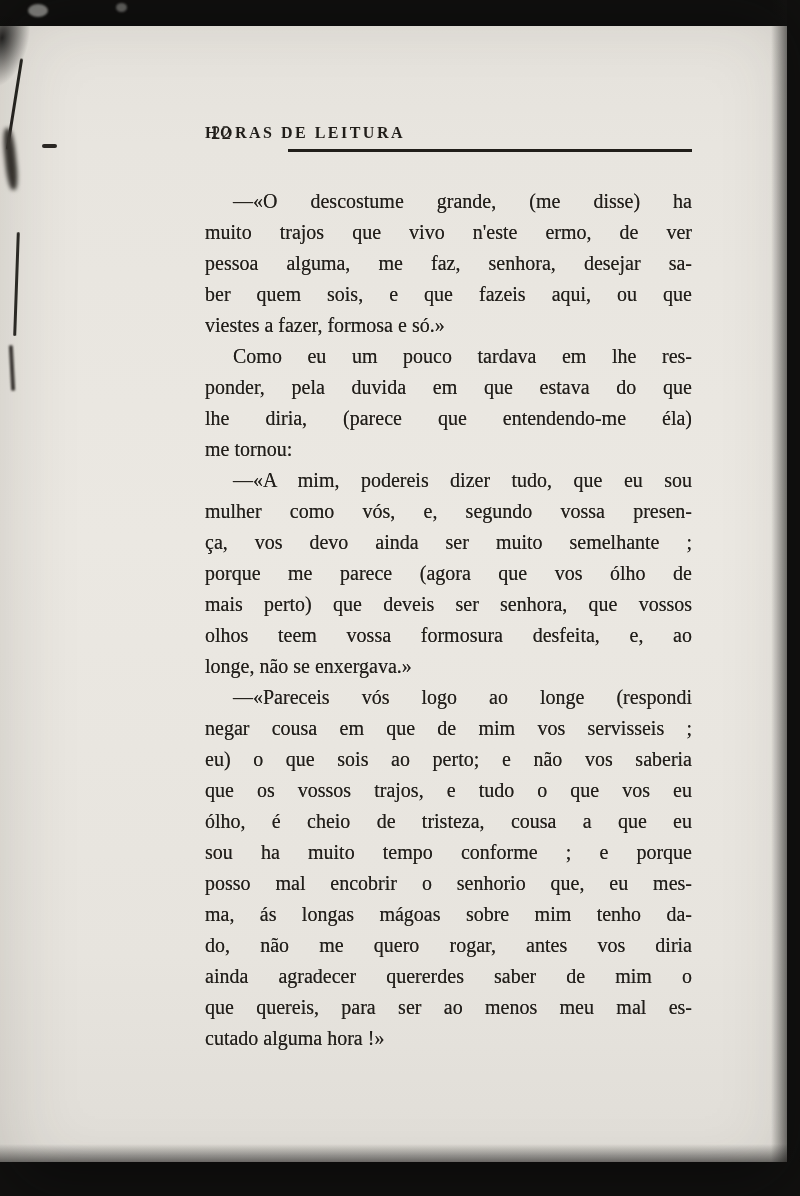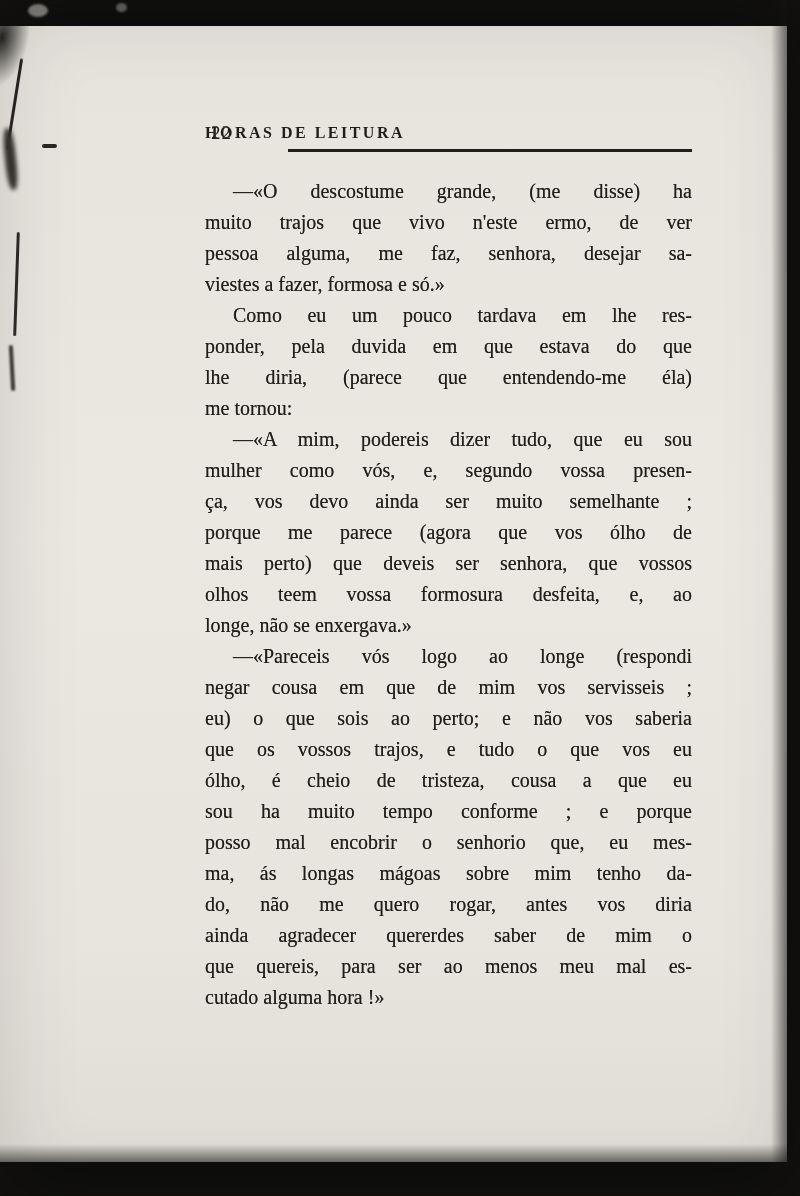--- a/index.html
+++ b/index.html
@@ -54,21 +54,21 @@
     text-align:left;
     font-size:16px;font-weight:bold;letter-spacing:2.5px;
   }
   .header-rule{
     margin-left:83px;
     height:3px;
     background:var(--ink);
     margin-top:3px;
   }
   .body-text{
-    margin-top:24px;
+    margin-top:34px;
     font-size:20px;
     line-height:31px;
     text-shadow:0 0 .5px rgba(33,30,26,.7);
   }
   .line{
     text-align:justify;
     text-align-last:justify;
     white-space:normal;
   }
   .line.first{text-indent:28px;}
@@ -98,20 +98,21 @@
     <header class="page-header">
       <span class="page-number">22</span>
       <span class="running-title">HORAS DE LEITURA</span>
     </header>
     <div class="header-rule"></div>
     <main class="body-text">
         <div class="paragraph">
           <div class="line first">—«O descostume grande, (me disse) ha</div>
           <div class="line">muito trajos que vivo n'este ermo, de ver</div>
           <div class="line">pessoa alguma, me faz, senhora, desejar sa-</div>
+          <div class="line">ber quem sois, e que fazeis aqui, ou que</div>
           <div class="line last">viestes a fazer, formosa e só.»</div>
         </div>
         <div class="paragraph">
           <div class="line first">Como eu um pouco tardava em lhe res-</div>
           <div class="line">ponder, pela duvida em que estava do que</div>
           <div class="line">lhe diria, (parece que entendendo-me éla)</div>
           <div class="line last">me tornou:</div>
         </div>
         <div class="paragraph">
           <div class="line first">—«A mim, podereis dizer tudo, que eu sou</div>

